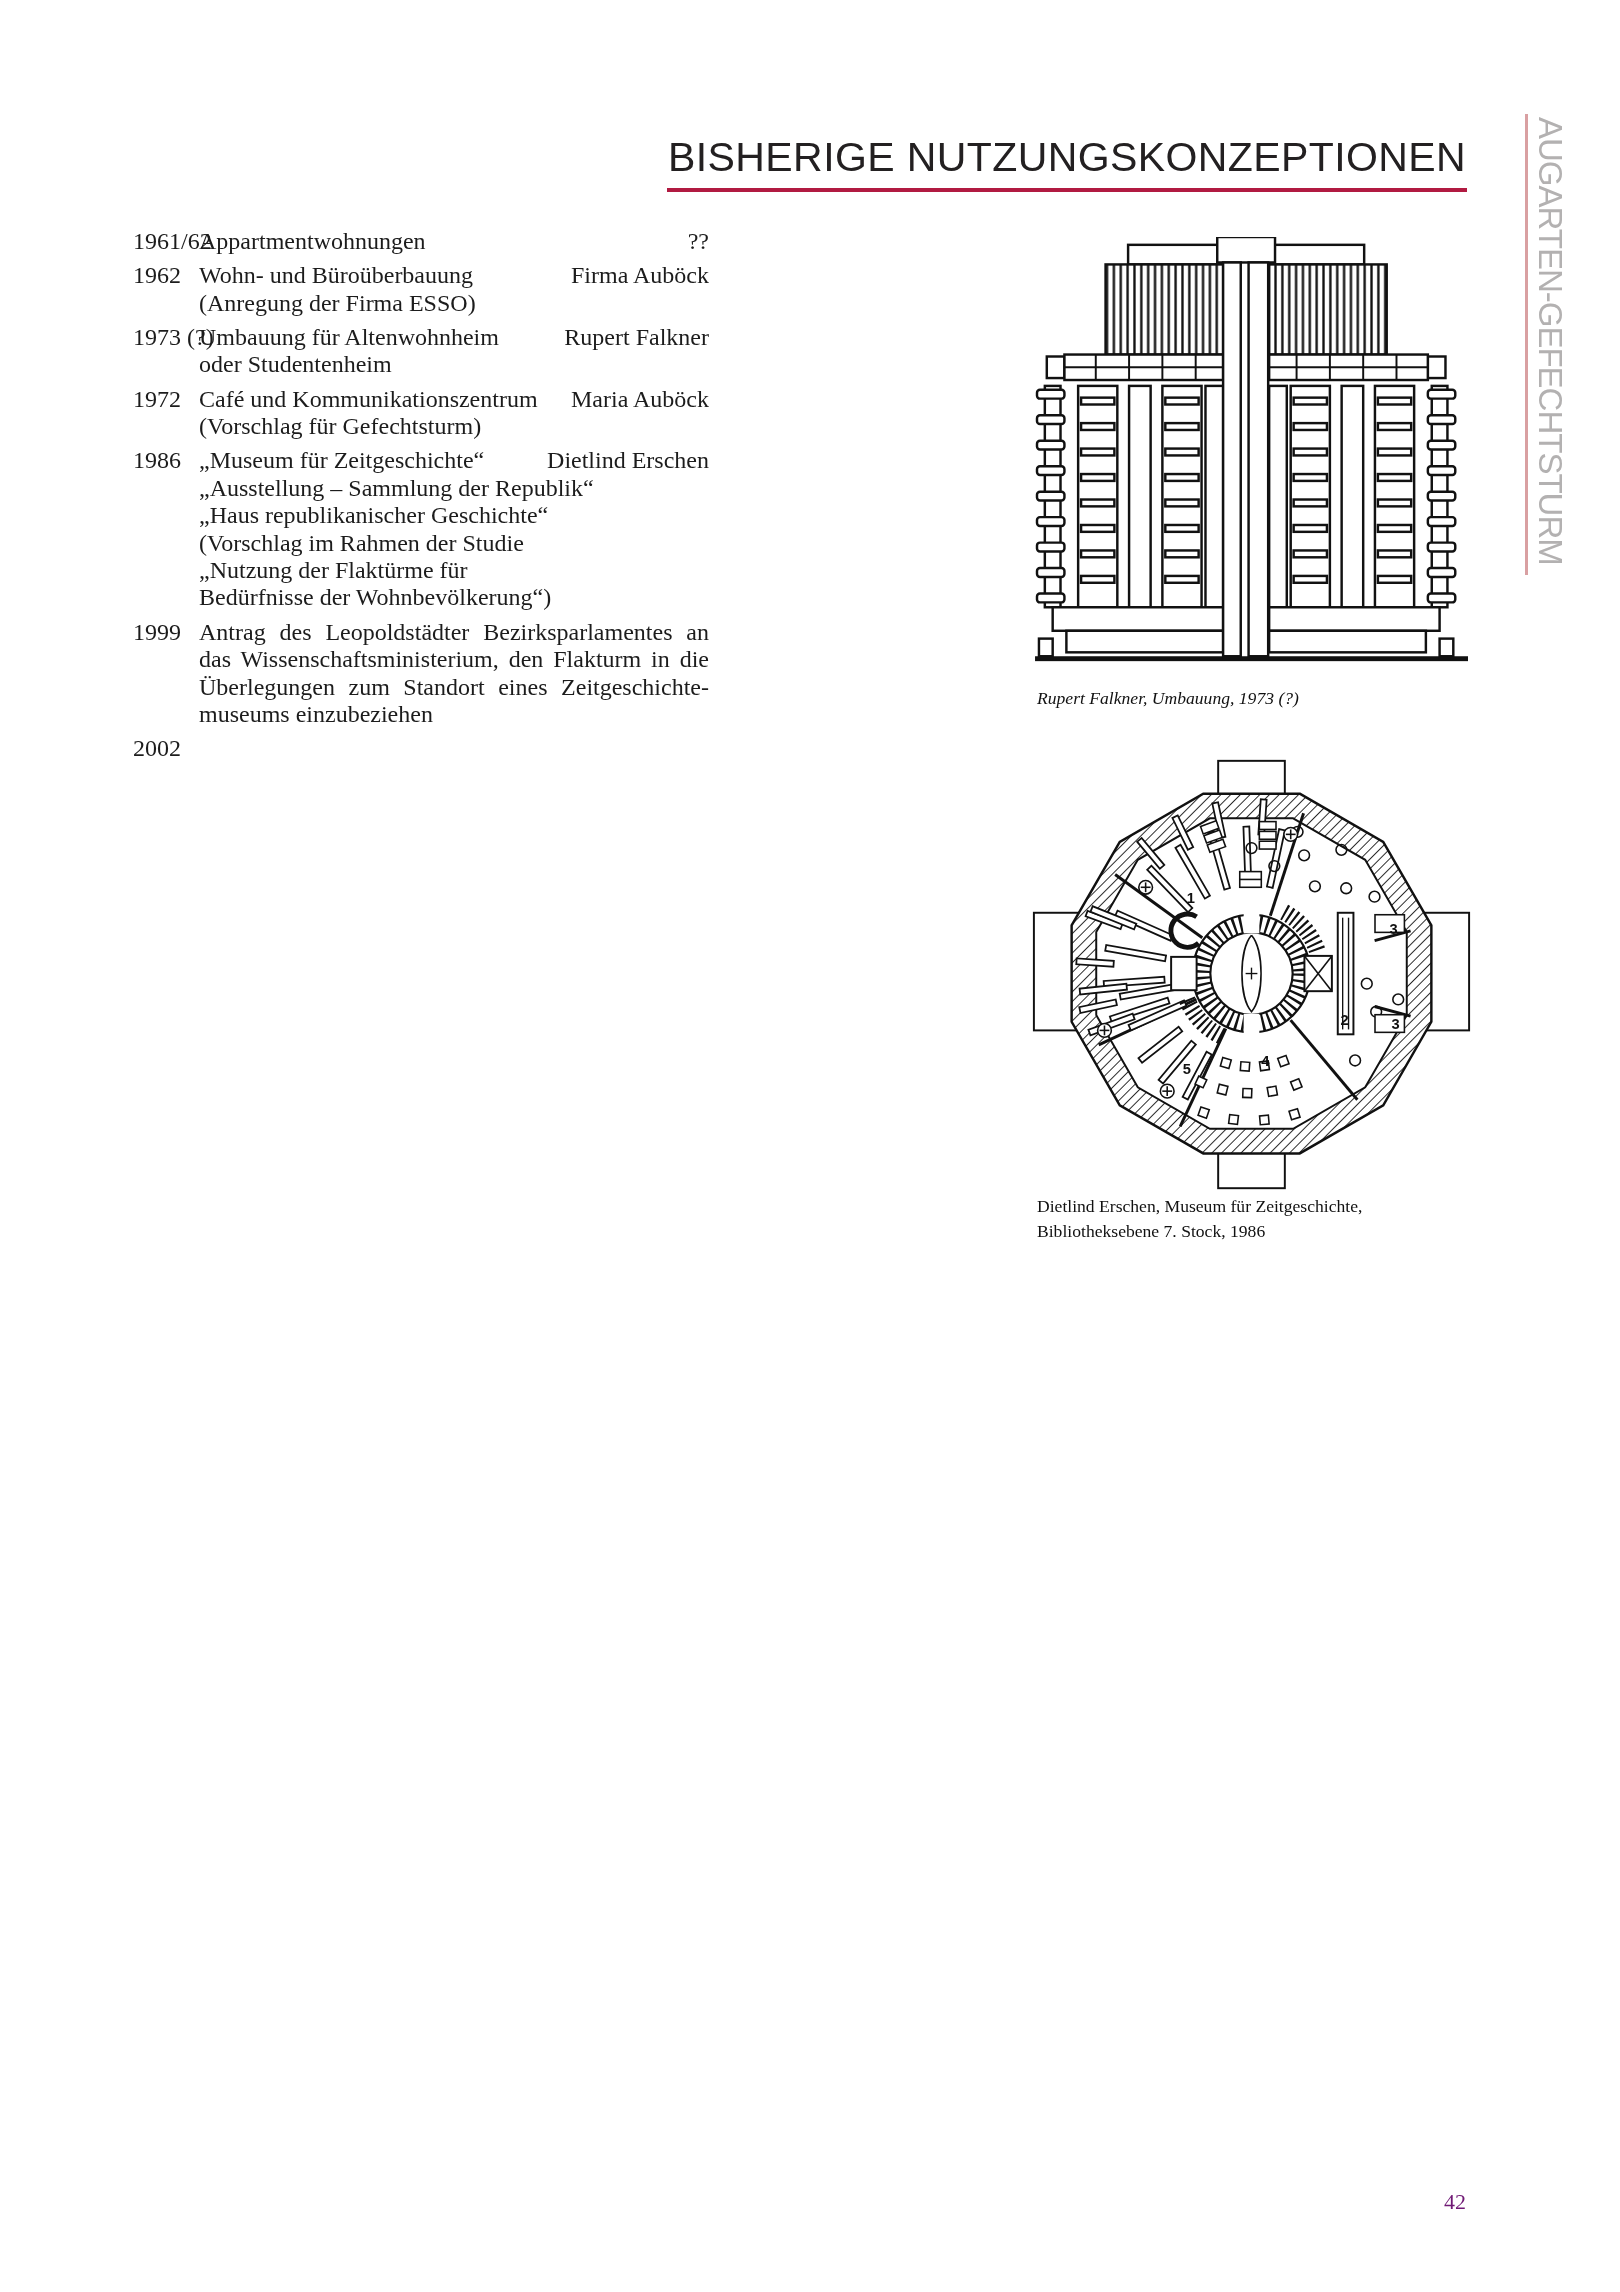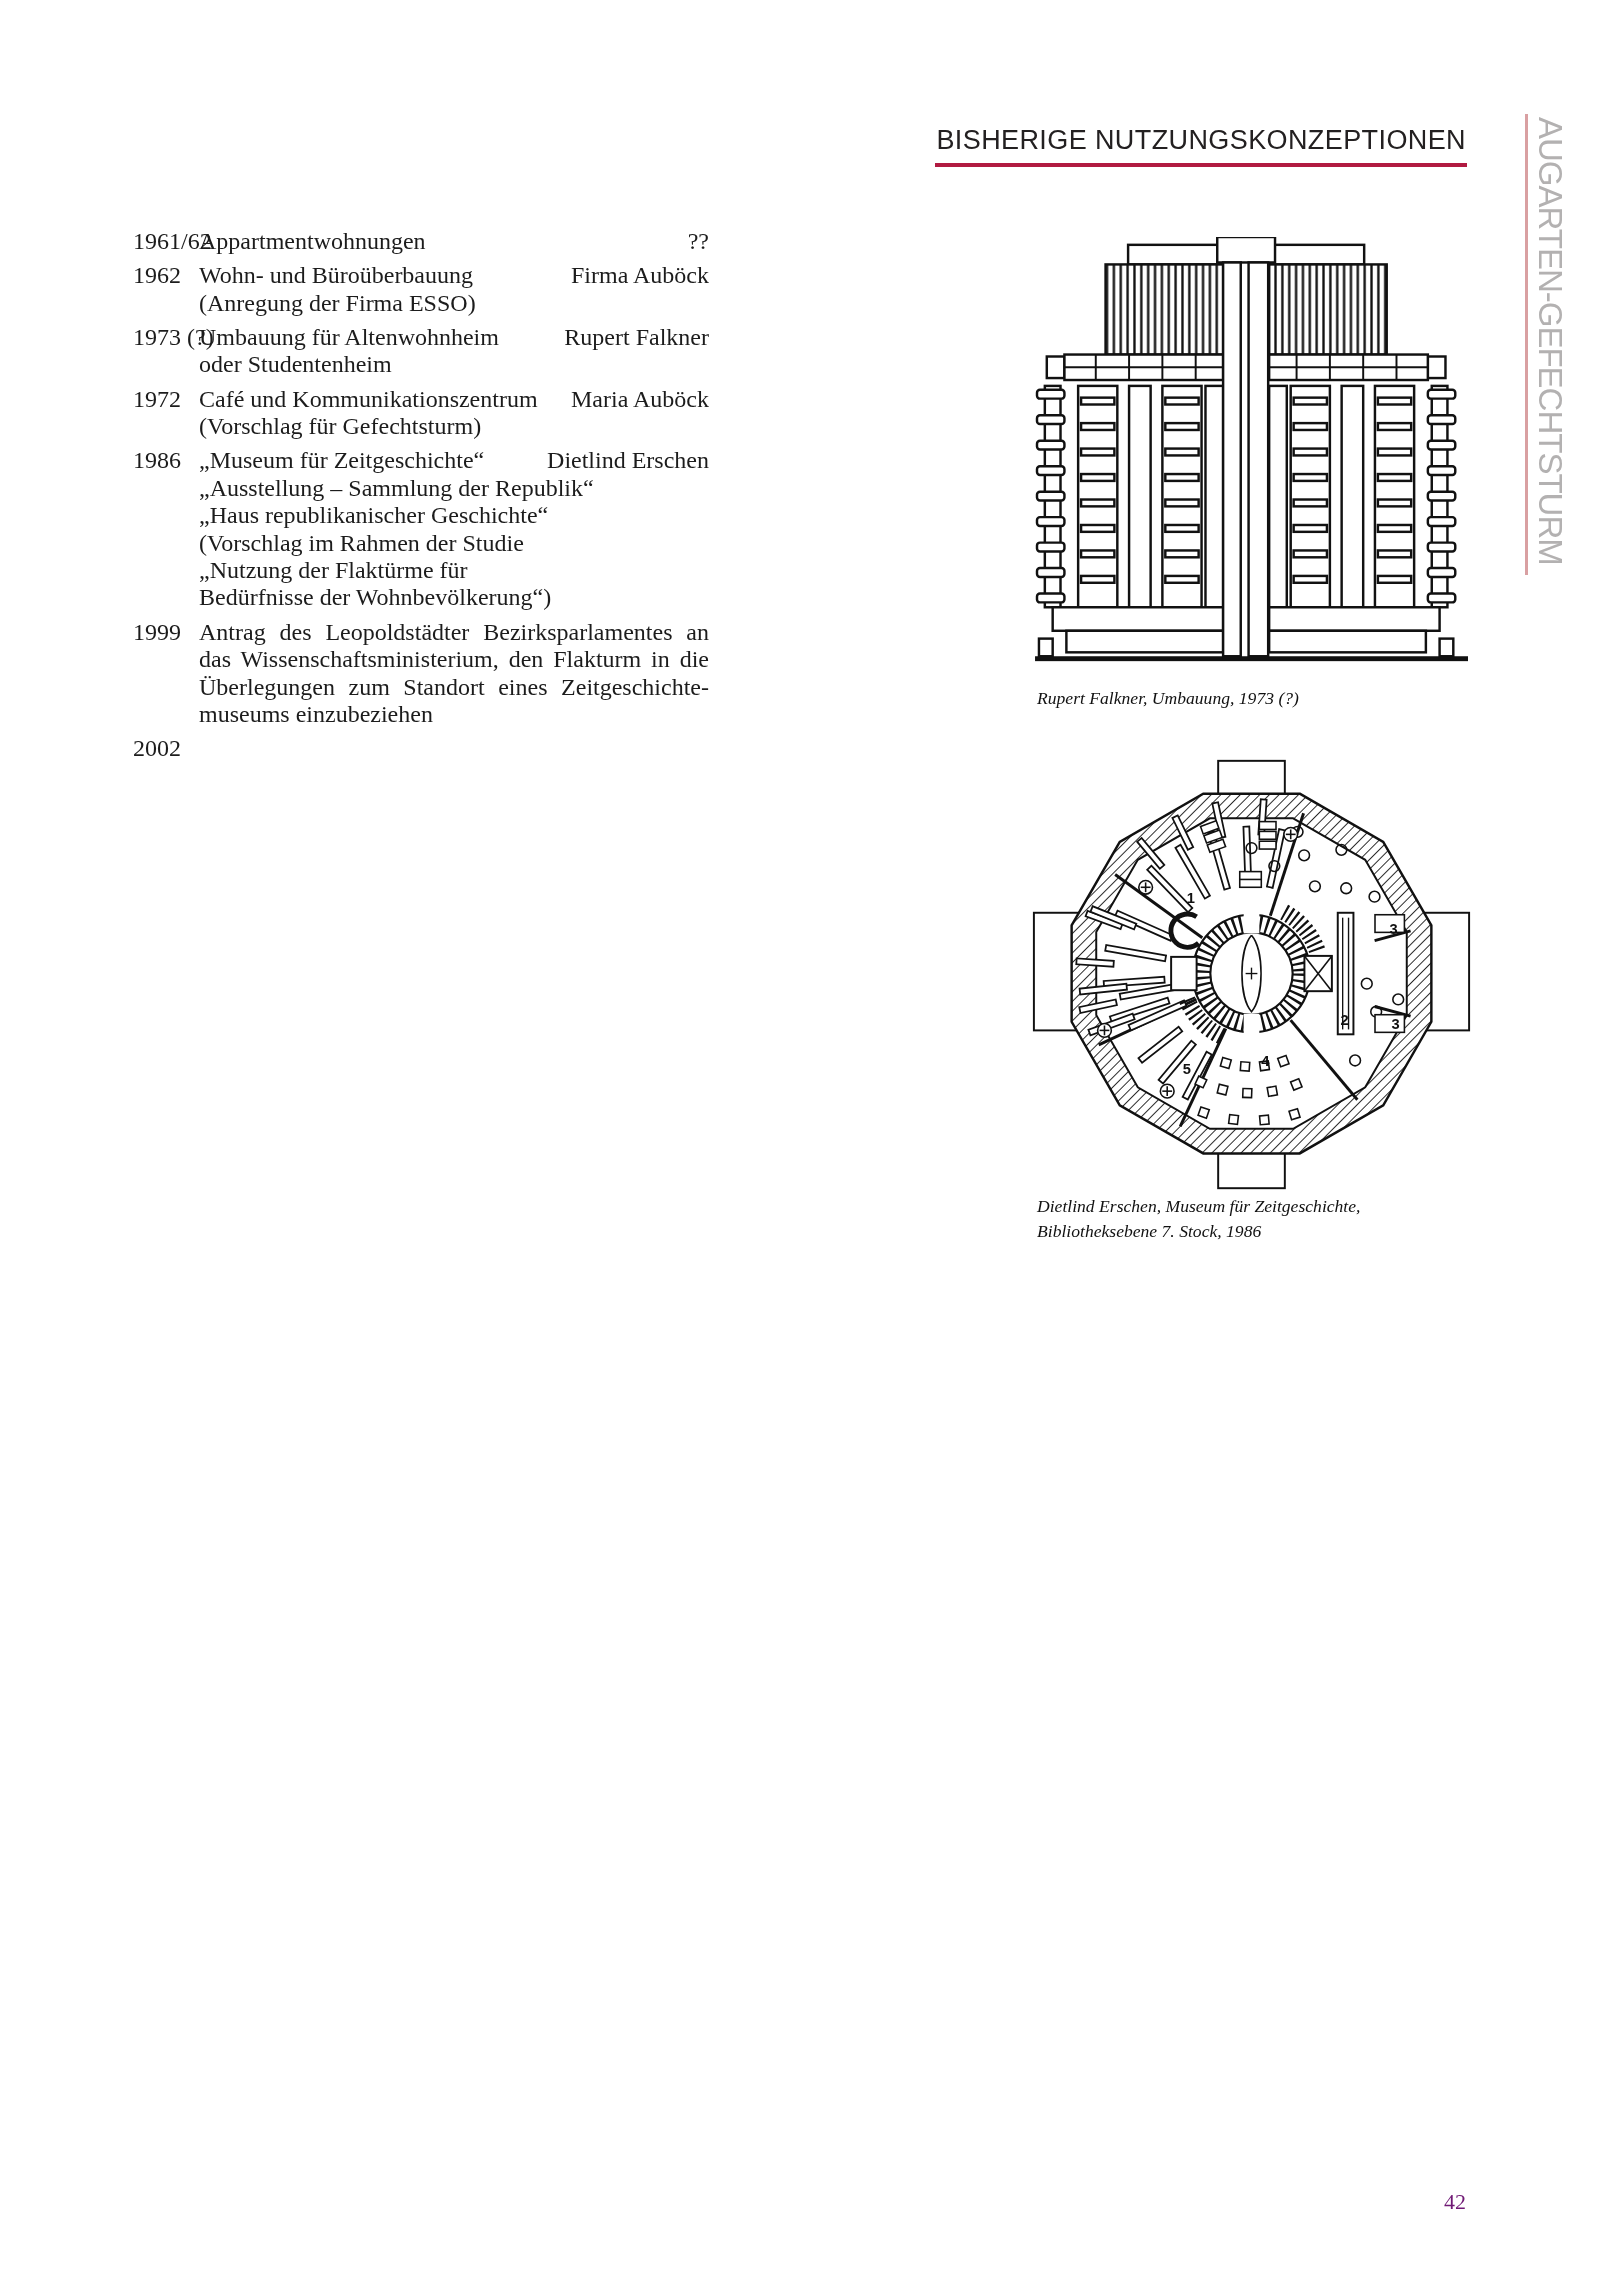--- a/index.html
+++ b/index.html
@@ -5,21 +5,21 @@
   html,body { margin:0; padding:0; background:#ffffff; }
   .page {
     position:relative; width:1620px; height:2293px; background:#ffffff;
     font-family:"Liberation Serif", serif; color:#1c1c1c; overflow:hidden;
   }
 
   
   .title {
     position:absolute; top:107px; right:153px;
     font-family:"Liberation Sans", sans-serif;
-    font-size:27px; font-weight:500; letter-spacing:0.4px; color:#232021;
+    font-size:41px; font-weight:500; letter-spacing:0.4px; color:#232021;
     padding:0 1px 6.9px 1px; border-bottom:4.9px solid #b11a41; white-space:nowrap;
   }
 
   
   .sidebar-line {
     position:absolute; left:1525px; top:114px; width:2.9px; height:461px;
     background:#d9a0a2;
   }
   .sidebar-text {
     position:absolute; left:1531px; top:117px; height:470px;
@@ -36,21 +36,21 @@
   .t-row { display:flex; justify-content:space-between; }
   .t-row .t-line { flex:1 1 auto; }
   .t-name { margin-left:9.8px; white-space:nowrap; }
   .jl { text-align:justify; text-align-last:justify; }
 
   
   .figure1 { position:absolute; left:1035px; top:237px; width:435px; height:431px; }
   .figure2 { position:absolute; left:1029px; top:753px; width:445px; height:445px; }
   .caption { position:absolute; left:1037px; font-size:17.6px; line-height:24.5px; color:#111; }
   .caption-1 { top:686px;font-style:italic; }
-  .caption-2 { top:1194px;font-style:italic; }
+  .caption-2 { top:1194px; }
 
   .page-number { position:absolute; right:154px; top:2189px; font-size:22px; color:#701a75; }
 
   svg .ln  { stroke:#111; fill:none; }
   svg .box { stroke:#111; fill:#fff; }
 </style>
 </head>
 <body>
 
 <div class="page">

